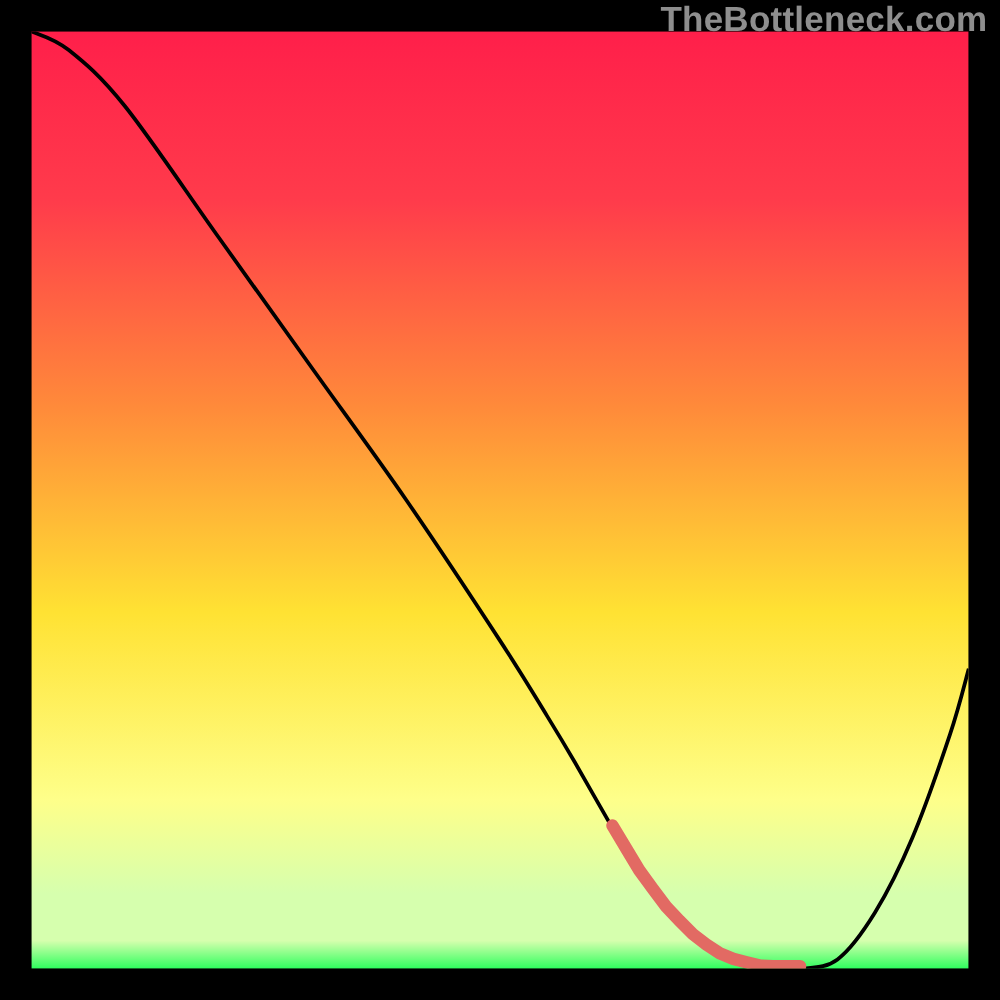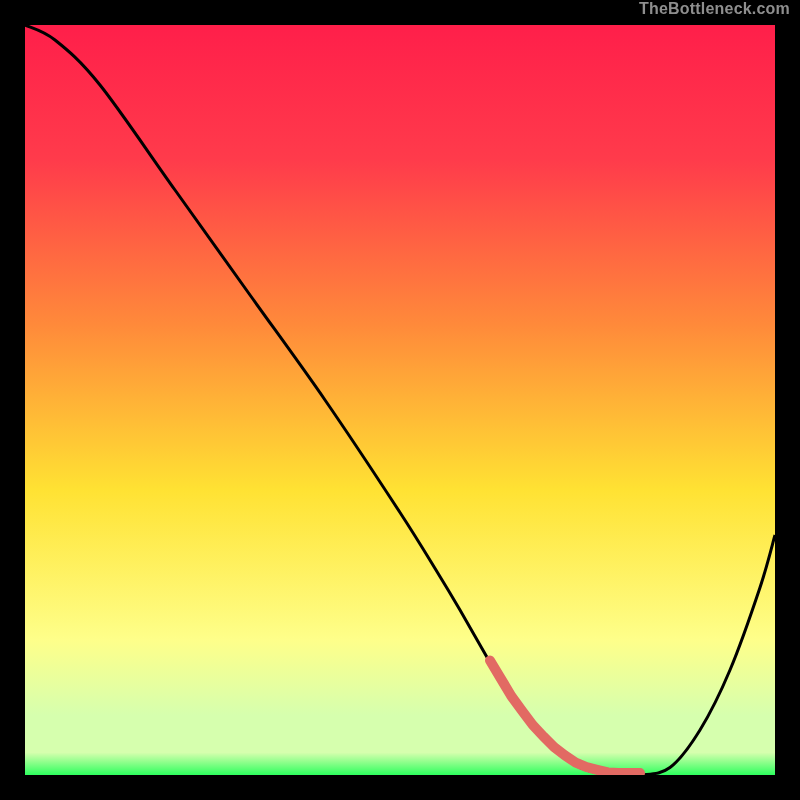--- a/index.html
+++ b/index.html
@@ -38,21 +38,21 @@
     left: 0;
     top: 0;
     width: 100%;
     height: 100%;
   }
   .watermark {
     position: absolute;
     top: 0;
     right: 10px;
     font-family: Arial, Helvetica, sans-serif;
-    font-size: 16px;
+    font-size: 28px;
     font-weight: 600;
     color: #8e8e8e;
     letter-spacing: 0.2px;
   }
 </style>
 </head>
 <body>
 
 <div class="frame">
   <div class="plot">

